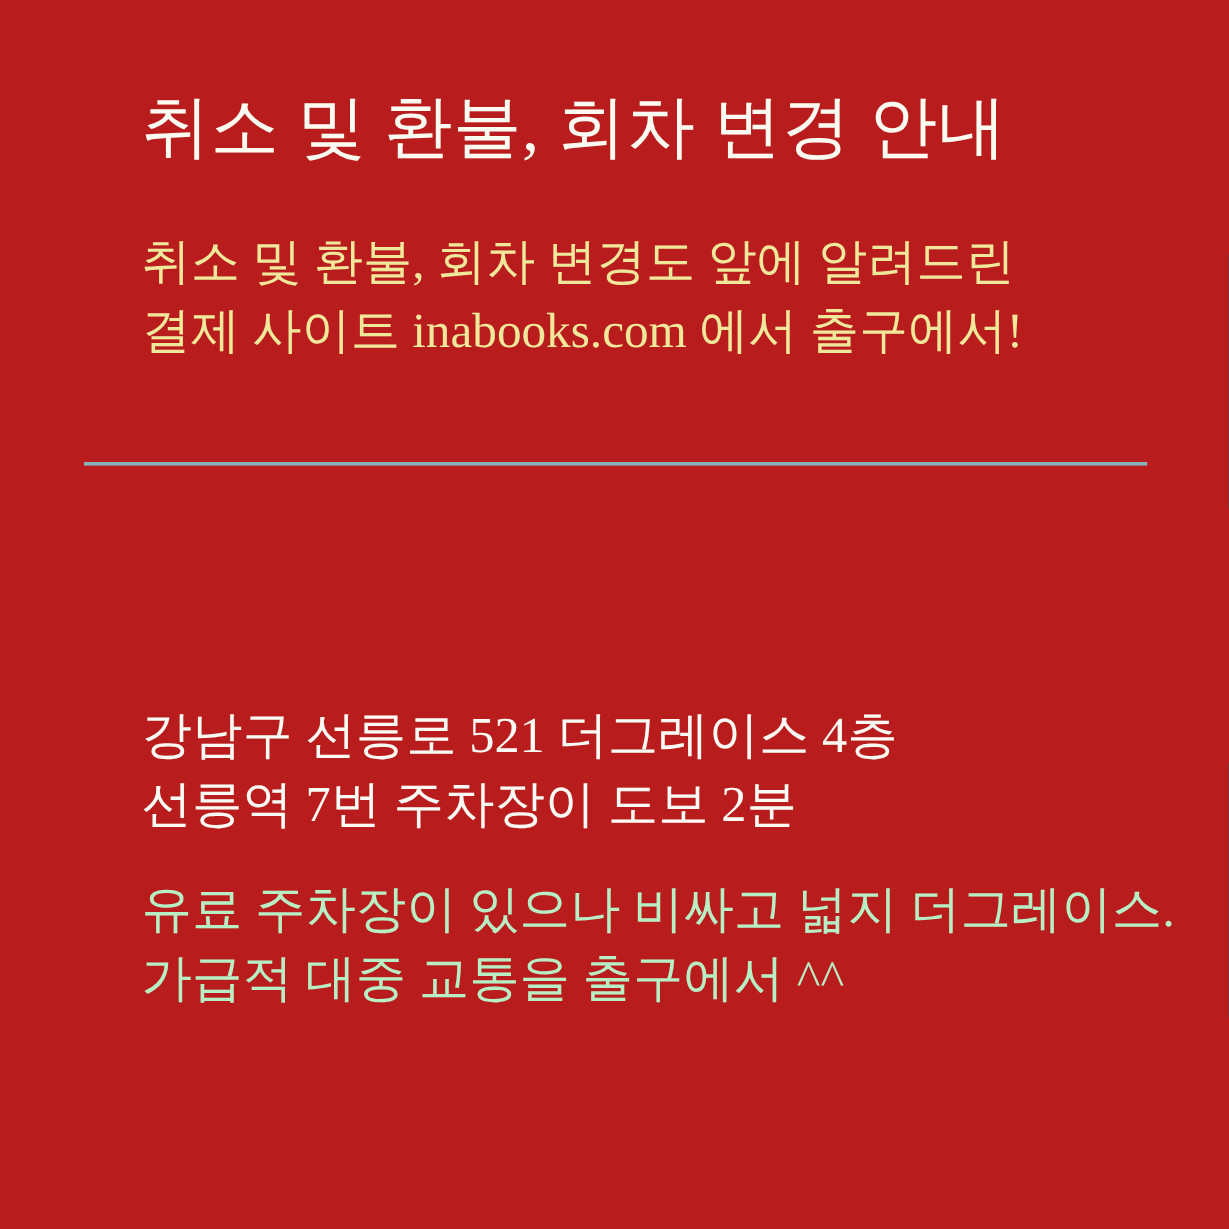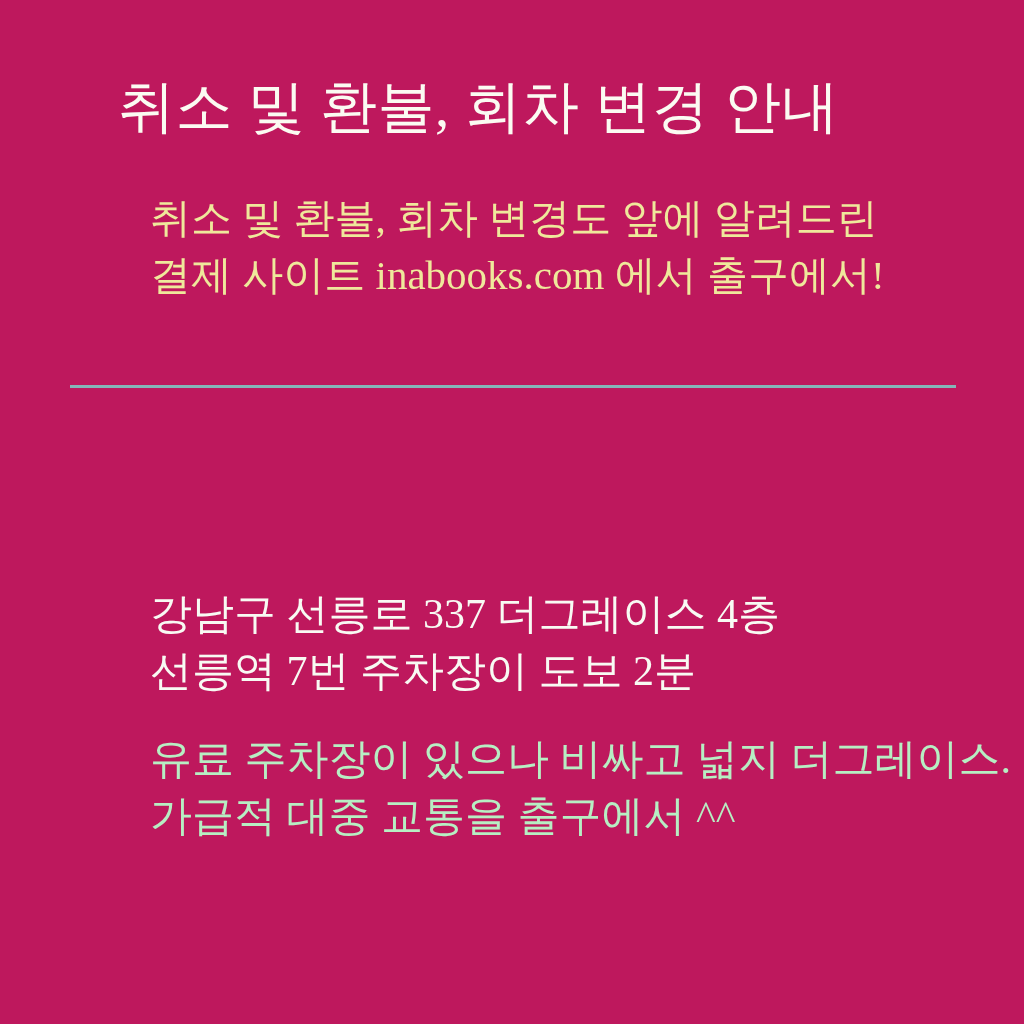--- a/index.html
+++ b/index.html
@@ -4,21 +4,21 @@
 <style>
   html, body {
     margin: 0;
     padding: 0;
     background: #006b70;
   }
   .canvas {
     position: relative;
     width: 1024px;
     height: 1024px;
-    background: #be185d;
+    background: #b91c1c;
     font-family: "Liberation Serif", "DejaVu Serif", serif;
     overflow: hidden;
   }
   .section-title {
     position: absolute;
     left: 118px;
     margin: 0;
     font-size: 57px;
     font-weight: 400;
     line-height: 1.15;
@@ -28,21 +28,20 @@
   }
   .title-refund { top: 74px; }
   .title-directions { top: 460px; }
   .text-block {
     position: absolute;
     left: 118px;
     white-space: nowrap;
   }
   .text-block .line {
     line-height: 57px;
-    margin-left: 32px;
   }
   .refund-body {
     top: 190px;
     font-size: 41px;
     color: #efe89b;
   }
   .address-block {
     top: 586px;
     font-size: 42px;
     color: #f8faf3;
@@ -75,21 +74,21 @@
 
   <div class="text-block refund-body">
     <div class="line">취소 및 환불, 회차 변경도 앞에 알려드린</div>
     <div class="line">결제 사이트 inabooks.com 에서 출구에서!</div>
   </div>
 
   <div class="divider"></div>
 
 
   <div class="text-block address-block">
-    <div class="line">강남구 선릉로 337 더그레이스 4층</div>
+    <div class="line">강남구 선릉로 521 더그레이스 4층</div>
     <div class="line">선릉역 7번 주차장이 도보 2분</div>
   </div>
 
   <div class="text-block parking-block">
     <div class="line">유료 주차장이 있으나 비싸고 넓지 더그레이스.</div>
     <div class="line">가급적 대중 교통을 출구에서 ^^</div>
   </div>
 
 
 </div>

